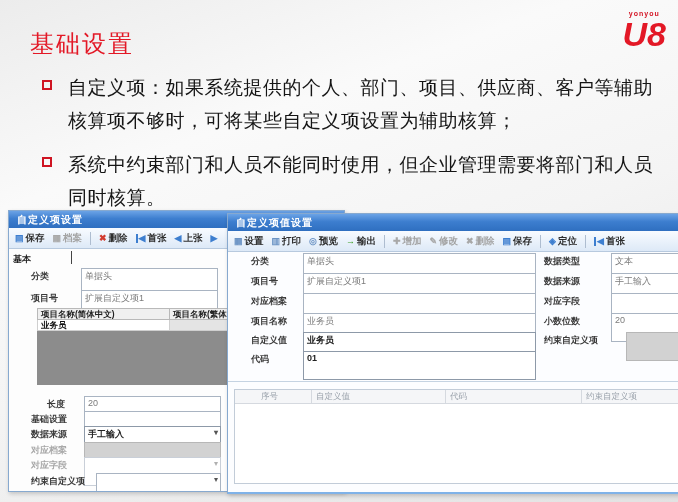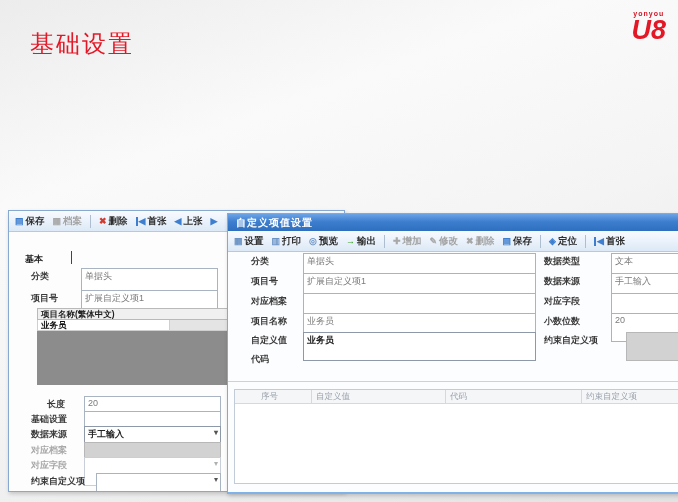--- a/index.html
+++ b/index.html
@@ -6,21 +6,21 @@
   html,body { width:678px; height:502px; }
   body { font-family:"Liberation Sans", sans-serif; }
   .slide { position:relative; width:678px; height:502px; overflow:hidden;
     background:linear-gradient(160deg,#ececec 0%,#fafafa 28%,#f4f4f4 55%,#e2e2e2 100%); }
 
   
   .page-title { position:absolute; left:30px; top:28px; font-size:24px; font-weight:normal;
     color:#e31826; letter-spacing:2px; }
   .logo { position:absolute; right:12px; top:10px; text-align:center; line-height:1; }
   .logo-brand { display:block; font-size:7px; font-weight:bold; color:#d31323; letter-spacing:1px; }
-  .logo-product { display:block; font-size:27px; font-weight:bold; font-style:italic; color:#e31826; }
+  .logo-product { display:block; font-size:34px; font-weight:bold; font-style:italic; color:#e31826; }
 
   
   .bullets { position:absolute; left:40px; top:71px; width:618px; }
   .bullet { position:relative; padding-left:28px; font-family:"DejaVu Serif", serif;
     font-size:19px; line-height:33px; color:#151515; margin-bottom:11px; letter-spacing:0.5px; }
   .bullet-marker { position:absolute; left:2px; top:9px; width:10px; height:10px;
     border:2.5px solid #cf1422; background:transparent; }
 
   
   .win { position:absolute; background:#fdfdfd; border:1px solid #87a9cf;
@@ -43,21 +43,21 @@
   .fbox { position:absolute; height:29px; background:#fff; border:1px solid #a9b4c2;
     font-size:9px; color:#7b7b7b; padding:1px 3px; white-space:nowrap; overflow:hidden; }
   .fbox.strong { color:#222; font-weight:bold; border-color:#8d99a8; }
   .fbox.filled { background:#d2d2d2; border-color:#b7b7b7; }
   .fbox.dislite { border-color:#c9cfd8; }
   .dd { position:absolute; right:2px; top:1px; font-size:8px; color:#555; }
   .dd.gray { color:#b0b0b0; }
 
   
   #lwin { left:8px; top:210px; width:337px; height:282px; z-index:1; }
-  .tab { position:absolute; left:16px; top:42px; font-size:9px; font-weight:bold; color:#222; }
+  .tab { position:absolute; left:4px; top:42px; font-size:9px; font-weight:bold; color:#222; }
   .tab-caret { position:absolute; left:62px; top:40px; width:1px; height:13px; background:#444; }
   .ltable { position:absolute; left:28px; top:97px; width:306px; font-size:8.5px; }
   .ltable .hrow, .ltable .drow { display:flex; }
   .ltable .hcell { height:12px; background:#f0f0f0; border:1px solid #b9b9b9; border-right:none;
     padding:0 3px; font-weight:bold; color:#222; white-space:nowrap; overflow:hidden; }
   .ltable .hcell:last-child { border-right:1px solid #b9b9b9; }
   .ltable .dcell { height:11px; background:#fff; border:1px solid #cfcfcf; border-top:none; border-right:none;
     padding:0 3px; font-weight:bold; color:#111; white-space:nowrap; overflow:hidden; }
   .ltable .dcell:last-child { border-right:1px solid #cfcfcf; background:#e4e4e4; }
   .gray-panel { position:absolute; left:28px; top:120px; width:306px; height:54px; background:#8c8c8c; }
@@ -76,22 +76,33 @@
 <body>
 
 <div class="slide">
 
   <h1 class="page-title">基础设置</h1>
   <div class="logo">
     <span class="logo-brand">yonyou</span>
     <span class="logo-product">U8</span>
   </div>
 
+  <div class="bullets">
+    <div class="bullet">
+      <span class="bullet-marker"></span>
+      <span>自定义项：如果系统提供的个人、部门、项目、供应商、客户等辅助核算项不够时，可将某些自定义项设置为辅助核算；</span>
+    </div>
+    <div class="bullet">
+      <span class="bullet-marker"></span>
+      <span>系统中约束部门和人员不能同时使用，但企业管理需要将部门和人员同时核算。</span>
+    </div>
+  </div>
 
   <div class="win" id="lwin">
+    <div class="titlebar">自定义项设置</div>
     <div class="toolbar">
       <span class="tbtn">
         <span class="ticon blue">▤</span>
         <span>保存</span>
       </span>
       <span class="tbtn disabled">
         <span class="ticon gray">▦</span>
         <span>档案</span>
       </span>
       <span class="tsep"></span>
@@ -116,20 +127,21 @@
     <span class="tab-caret"></span>
 
     <span class="flabel" style="left:22px; top:59px;">分类</span>
     <span class="fbox" style="left:72px; top:57px; width:137px;">单据头</span>
 
     <span class="flabel" style="left:22px; top:81px;">项目号</span>
     <span class="fbox" style="left:72px; top:79px; width:137px;">扩展自定义项1</span>
 
     <div class="ltable">
       <div class="hrow">
+        <span class="hcell" style="width:132px;">项目名称(简体中文)</span>
         <span class="hcell" style="flex:1;">项目名称(繁体中文)</span>
       </div>
       <div class="drow">
         <span class="dcell" style="width:132px;">业务员</span>
         <span class="dcell" style="flex:1;"></span>
       </div>
     </div>
     <div class="gray-panel"></div>
 
     <span class="flabel" style="left:22px; top:187px;margin-left:16px;">长度</span>
@@ -208,20 +220,21 @@
     <span class="flabel" style="left:23px; top:81px;">对应档案</span>
     <span class="fbox" style="left:75px; top:79px; width:233px;"></span>
 
     <span class="flabel" style="left:23px; top:101px;">项目名称</span>
     <span class="fbox" style="left:75px; top:99px; width:233px;">业务员</span>
 
     <span class="flabel" style="left:23px; top:120px;">自定义值</span>
     <span class="fbox strong" style="left:75px; top:118px; width:233px;">业务员</span>
 
     <span class="flabel" style="left:23px; top:139px;">代码</span>
+    <span class="fbox strong" style="left:75px; top:137px; width:233px;">01</span>
 
     <span class="flabel" style="left:316px; top:41px;font-family:Liberation Serif, serif;">数据类型</span>
     <span class="fbox" style="left:383px; top:39px; width:85px;">文本</span>
 
     <span class="flabel" style="left:316px; top:61px;">数据来源</span>
     <span class="fbox" style="left:383px; top:59px; width:85px;">手工输入</span>
 
     <span class="flabel" style="left:316px; top:81px;">对应字段</span>
     <span class="fbox" style="left:383px; top:79px; width:85px;"></span>
 

